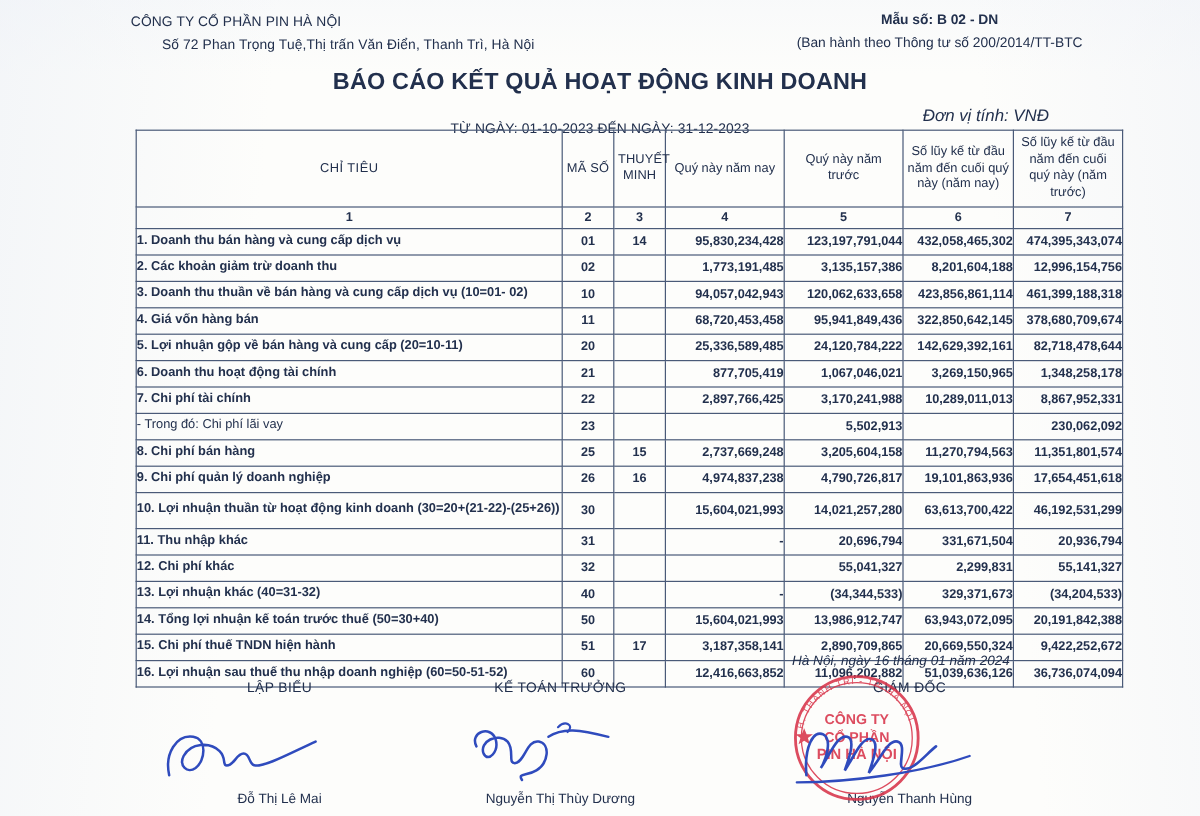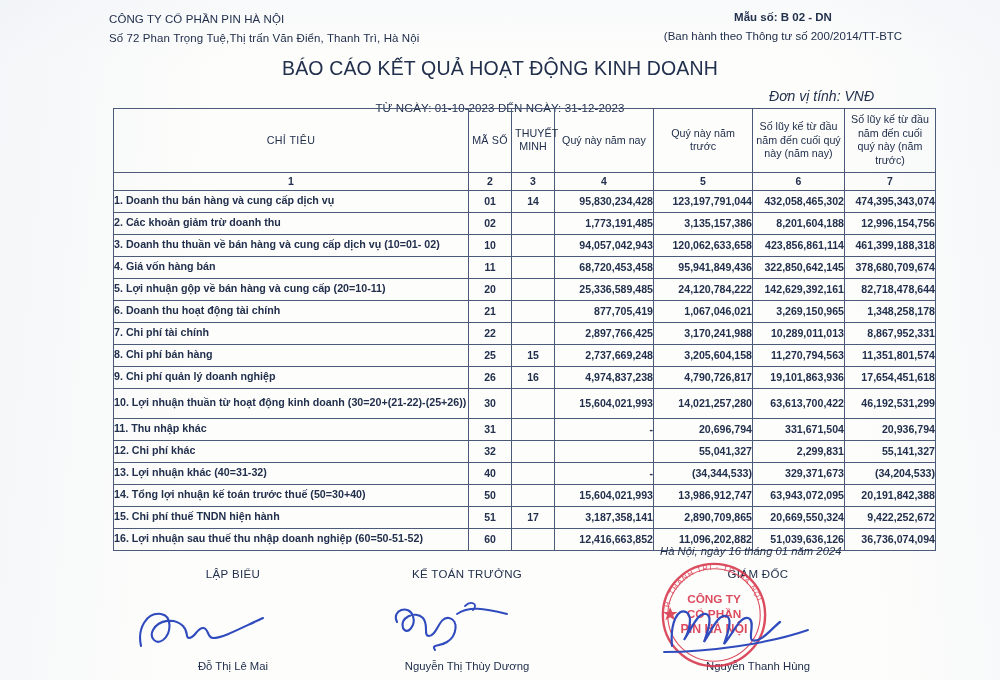--- a/index.html
+++ b/index.html
@@ -35,21 +35,21 @@
   }
 
   
   .hdr-left {
     position: absolute;
     left: 109px;
     top: 10px;
     line-height: 1.62;
   }
   .hdr-left .l1 { font-size: 11.5px; letter-spacing: .1px; }
-  .hdr-left .l2 { font-size: 11.5px; letter-spacing: .1px; }
+  .hdr-left .l2 { font-size: 11.5px; letter-spacing: .1px; margin-left: 26px; }
 
   .hdr-right {
     position: absolute;
     right: 62px;
     top: 8px;
     text-align: center;
     line-height: 1.62;
     width: 310px;
   }
   .hdr-right .r1 { font-size: 11.5px; font-weight: bold; }
@@ -58,21 +58,21 @@
 
   
   .title-wrap {
     position: absolute;
     left: 0; right: 0;
     top: 57px;
     text-align: center;
   }
   .doc-title {
     font-size: 19.5px;
-    font-weight: normal;
+    font-weight: bold;
     letter-spacing: .15px;
     line-height: 1.2;
   }
   .doc-period {
     font-size: 11.5px;
     margin-top: 22px;
     letter-spacing: .1px;
   }
   .unit-line {
     position: absolute;
@@ -305,20 +305,29 @@
           <tr>
             <td class="c-label">7. Chi phí tài chính</td>
             <td class="c-code">22</td>
             <td class="c-note"></td>
             <td class="c-num">2,897,766,425</td>
             <td class="c-num">3,170,241,988</td>
             <td class="c-num">10,289,011,013</td>
             <td class="c-num">8,867,952,331</td>
           </tr>
           <tr>
+            <td class="c-label plain">- Trong đó: Chi phí lãi vay</td>
+            <td class="c-code">23</td>
+            <td class="c-note"></td>
+            <td class="c-num"></td>
+            <td class="c-num">5,502,913</td>
+            <td class="c-num"></td>
+            <td class="c-num">230,062,092</td>
+          </tr>
+          <tr>
             <td class="c-label">8. Chi phí bán hàng</td>
             <td class="c-code">25</td>
             <td class="c-note">15</td>
             <td class="c-num">2,737,669,248</td>
             <td class="c-num">3,205,604,158</td>
             <td class="c-num">11,270,794,563</td>
             <td class="c-num">11,351,801,574</td>
           </tr>
           <tr>
             <td class="c-label">9. Chi phí quản lý doanh nghiệp</td>

